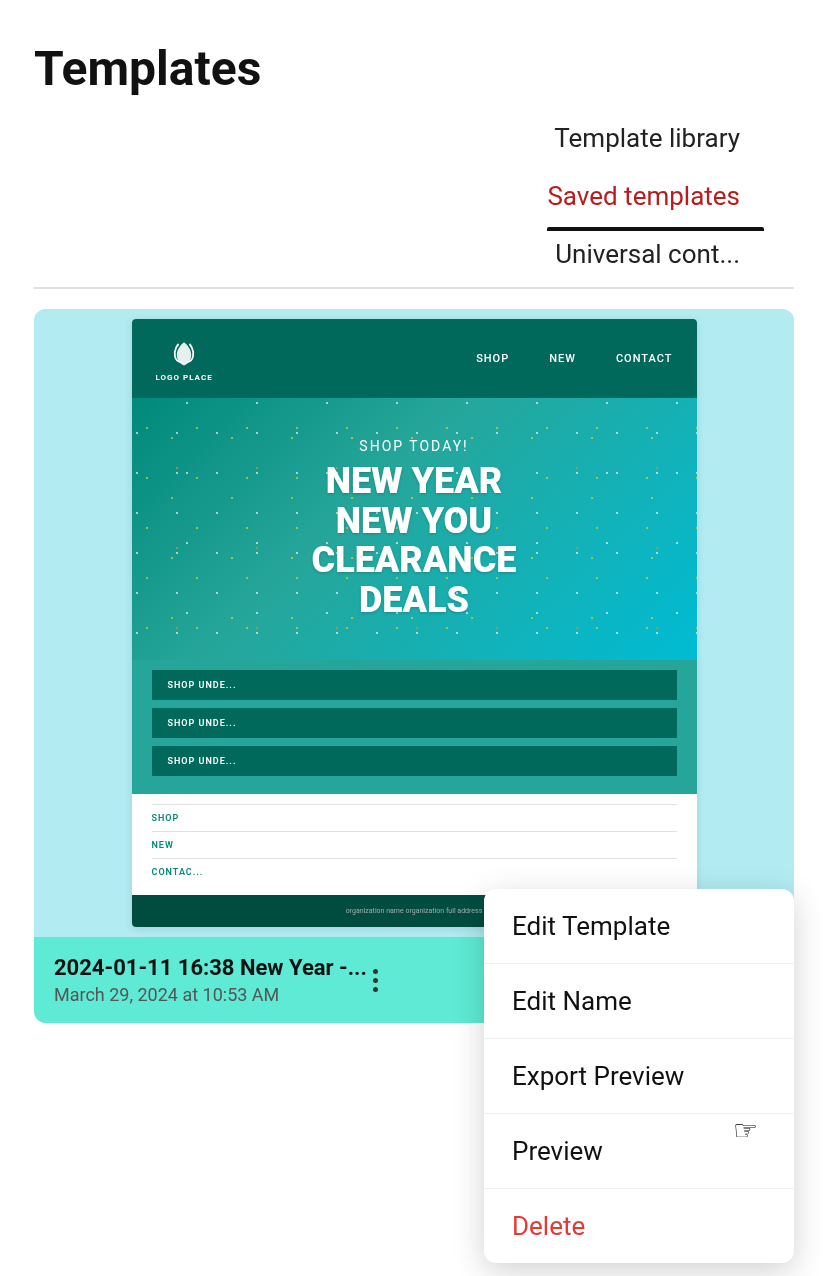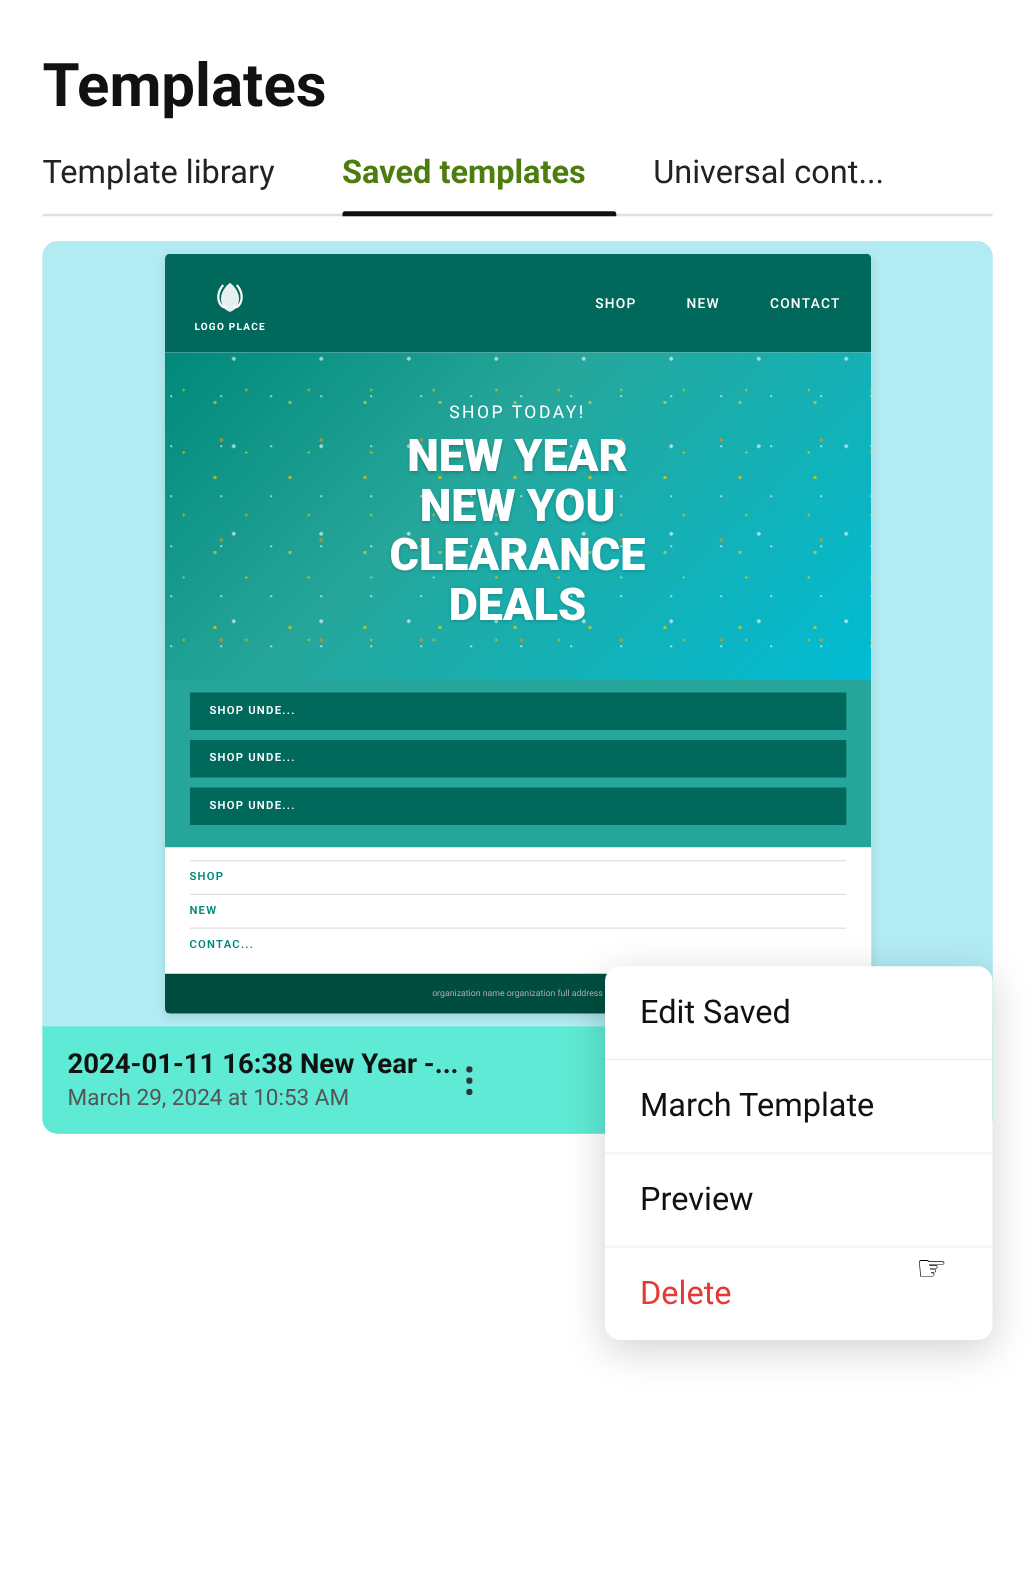--- a/index.html
+++ b/index.html
@@ -20,36 +20,37 @@
       font-weight: 700;
       color: #111;
       margin-bottom: 16px;
     }
 
     .tabs-row {
       display: flex;
       align-items: flex-end;
       gap: 0;
       border-bottom: 2px solid #e0e0e0;
+      flex-direction: column;
     }
 
     .tab {
       font-size: 26px;
       font-weight: 400;
       color: #222;
       padding: 10px 24px 18px 0;
       cursor: pointer;
       margin-right: 30px;
       position: relative;
       white-space: nowrap;
     }
 
     .tab.active {
-      font-weight: 700;
-      color: #4d7c0f;
+      font-weight: 400;
+      color: #b91c1c;
     }
 
     .tab.active::after {
       content: '';
       position: absolute;
       bottom: -2px;
       left: 0;
       right: 0;
       height: 4px;
       background: #111;
@@ -357,20 +358,21 @@
       </div>
       <button class="more-button" aria-label="More options">
         <span class="dot"></span>
         <span class="dot"></span>
         <span class="dot"></span>
       </button>
     </div>
   </div>
 
   <div class="context-menu">
-    <div class="menu-item">Edit Saved</div>
-    <div class="menu-item">March Template</div>
+    <div class="menu-item">Edit Template</div>
+    <div class="menu-item">Edit Name</div>
+    <div class="menu-item">Export Preview</div>
     <div class="menu-item">Preview</div>
     <div class="menu-item delete">Delete</div>
   </div>
 
   <div class="cursor-hand">☞</div>
 </div>
 
 </body></html>

